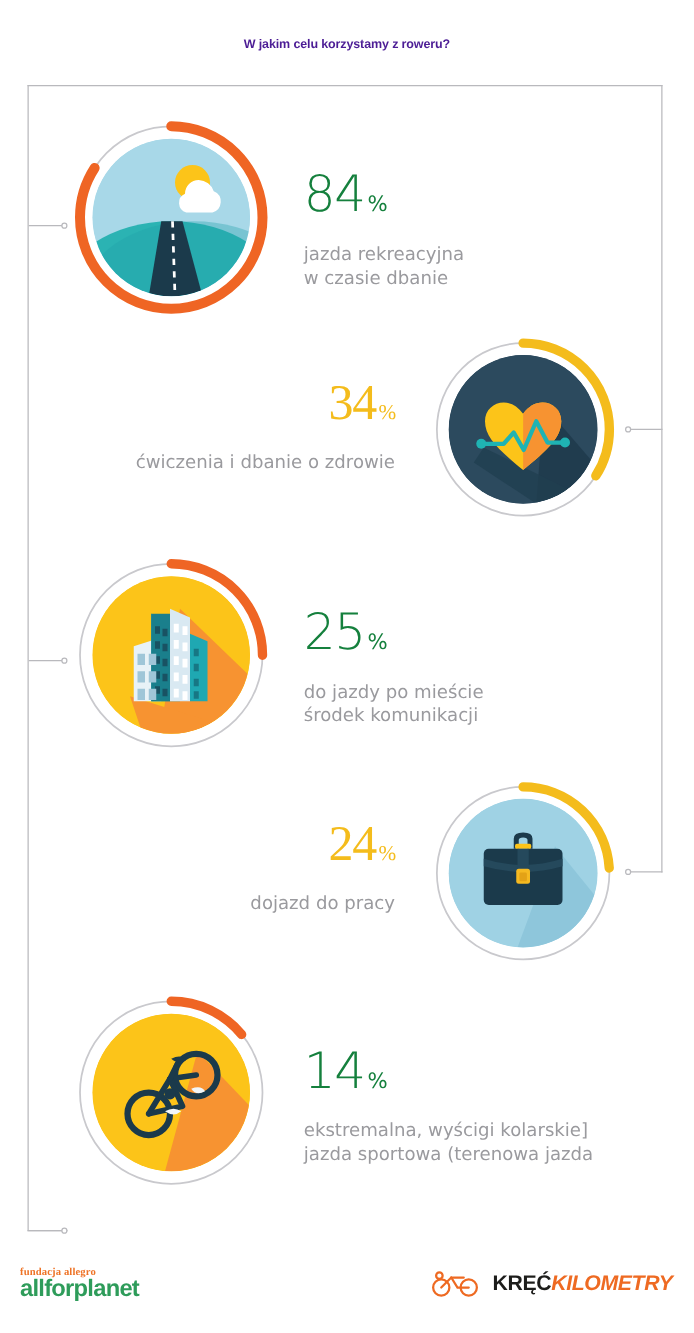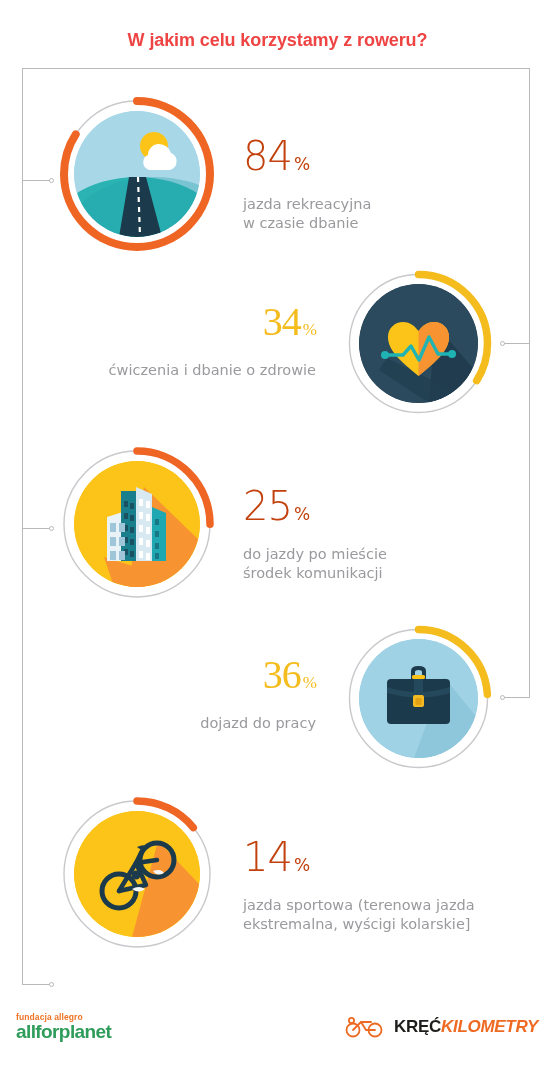--- a/index.html
+++ b/index.html
@@ -5,22 +5,22 @@
   * { margin:0; padding:0; box-sizing:border-box; }
   body {
     width:555px; height:1066px; background:#ffffff;
     font-family:"Liberation Sans", sans-serif;
     position:relative; overflow:hidden;
   }
   .page { position:relative; width:555px; height:1066px; }
 
   .title {
     position:absolute; top:30px; left:0; width:555px;
-    text-align:center; color:#ef4444;
-    font-size:18px; font-weight:bold; letter-spacing:-0.1px;
+    text-align:center; color:#4c1d95;
+    font-size:10px; font-weight:bold; letter-spacing:-0.1px;
   }
 
   
   .frame-left {
     position:absolute; left:22px; top:68px; width:1px; height:917px;
     background:#b9b9bd;
   }
   .frame-top {
     position:absolute; left:22px; top:68px; width:508px; height:1px;
     background:#b9b9bd;
@@ -44,31 +44,31 @@
   .disc {
     position:absolute; border-radius:50%; overflow:hidden;
   }
 
   .stat { position:absolute; }
   .pct {
     font-size:40px; font-weight:300; line-height:0.95;
     font-family:"DejaVu Sans", sans-serif; letter-spacing:-1px;
   }
   .pct .sym { font-size:17px; font-weight:400; margin-left:2px; }
-  .pct.orange { color:#c2410c; }
+  .pct.orange { color:#15803d; }
   .pct.yellow { color:#f4bc1c;font-family:Liberation Serif, serif; }
   .caption {
     color:#9a9a9e; font-size:14.5px; line-height:1.32;
     margin-top:20px; font-family:"DejaVu Sans", sans-serif;
   }
   .stat.right { text-align:right; }
 
   
   .footer-left { position:absolute; left:16px; top:1012px; }
-  .fl-sub { color:#ee7326; font-size:8.5px; font-weight:bold; letter-spacing:0.1px; }
+  .fl-sub { color:#ee7326; font-size:8.5px; font-weight:bold; letter-spacing:0.1px;font-family:Liberation Serif, serif; }
   .fl-main { color:#2e9c5a; font-size:19px; font-weight:bold; letter-spacing:-0.6px; line-height:1.05; }
   .fl-main .o-leaf { color:#2e9c5a; }
 
   .footer-right { position:absolute; left:345px; top:1016px; display:flex; align-items:center; gap:9px; }
   .fr-text { font-size:17px; font-weight:bold; letter-spacing:-0.3px; }
   .fr-text .k1 { color:#1d1d1b; }
   .fr-text .k2 { color:#ee6a22;font-style:italic; }
 </style>
 </head>
 <body>
@@ -264,21 +264,21 @@
           <path d="M28 48 q31 10 63 0 L91 54 q-31 9 -63 0 Z" fill="#25495c"></path>
           <rect x="55" y="40" width="9" height="26" fill="#25495c"></rect>
           <rect x="54" y="56" width="11" height="12" rx="2" fill="#f5b921"></rect>
           <rect x="56.5" y="59" width="6" height="7" rx="1" fill="#e3a216"></rect>
         </g>
       </svg>
     </div>
   </div>
   <div class="stat right" style="left:60px; top:656px; width:256px;">
     <div class="pct yellow">
-      <span>36</span><span class="sym">%</span>
+      <span>24</span><span class="sym">%</span>
     </div>
     <div class="caption">
       <div>dojazd do pracy</div>
     </div>
   </div>
 
   <div class="icon-wrap" style="left:53px; top:790px; width:168px; height:168px;">
     <svg class="ring-svg" width="168" height="168" viewBox="0 0 168 168">
       <circle cx="84" cy="84" r="73" fill="none" stroke="#c9c9cd" stroke-width="1.4"></circle>
       <circle cx="84" cy="84" r="73" fill="none" stroke="#ef6524" stroke-width="7.5" stroke-linecap="round" stroke-dasharray="64.2 393.8" transform="rotate(-90 84 84)"></circle>
@@ -308,22 +308,22 @@
           <path d="M63 36 q8 -4 12 1 q-7 4 -12 -1z" fill="#1b3a4b"></path>
         </g>
       </svg>
     </div>
   </div>
   <div class="stat" style="left:243px; top:838px; width:295px;">
     <div class="pct orange">
       <span>14</span><span class="sym">%</span>
     </div>
     <div class="caption">
+      <div>ekstremalna, wyścigi kolarskie]</div>
       <div>jazda sportowa (terenowa jazda</div>
-      <div>ekstremalna, wyścigi kolarskie]</div>
     </div>
   </div>
 
   <div class="footer-left">
     <div class="fl-sub">fundacja allegro</div>
     <div class="fl-main">
       <span>allf</span><span class="o-leaf">o</span><span>rplanet</span>
     </div>
   </div>
 

